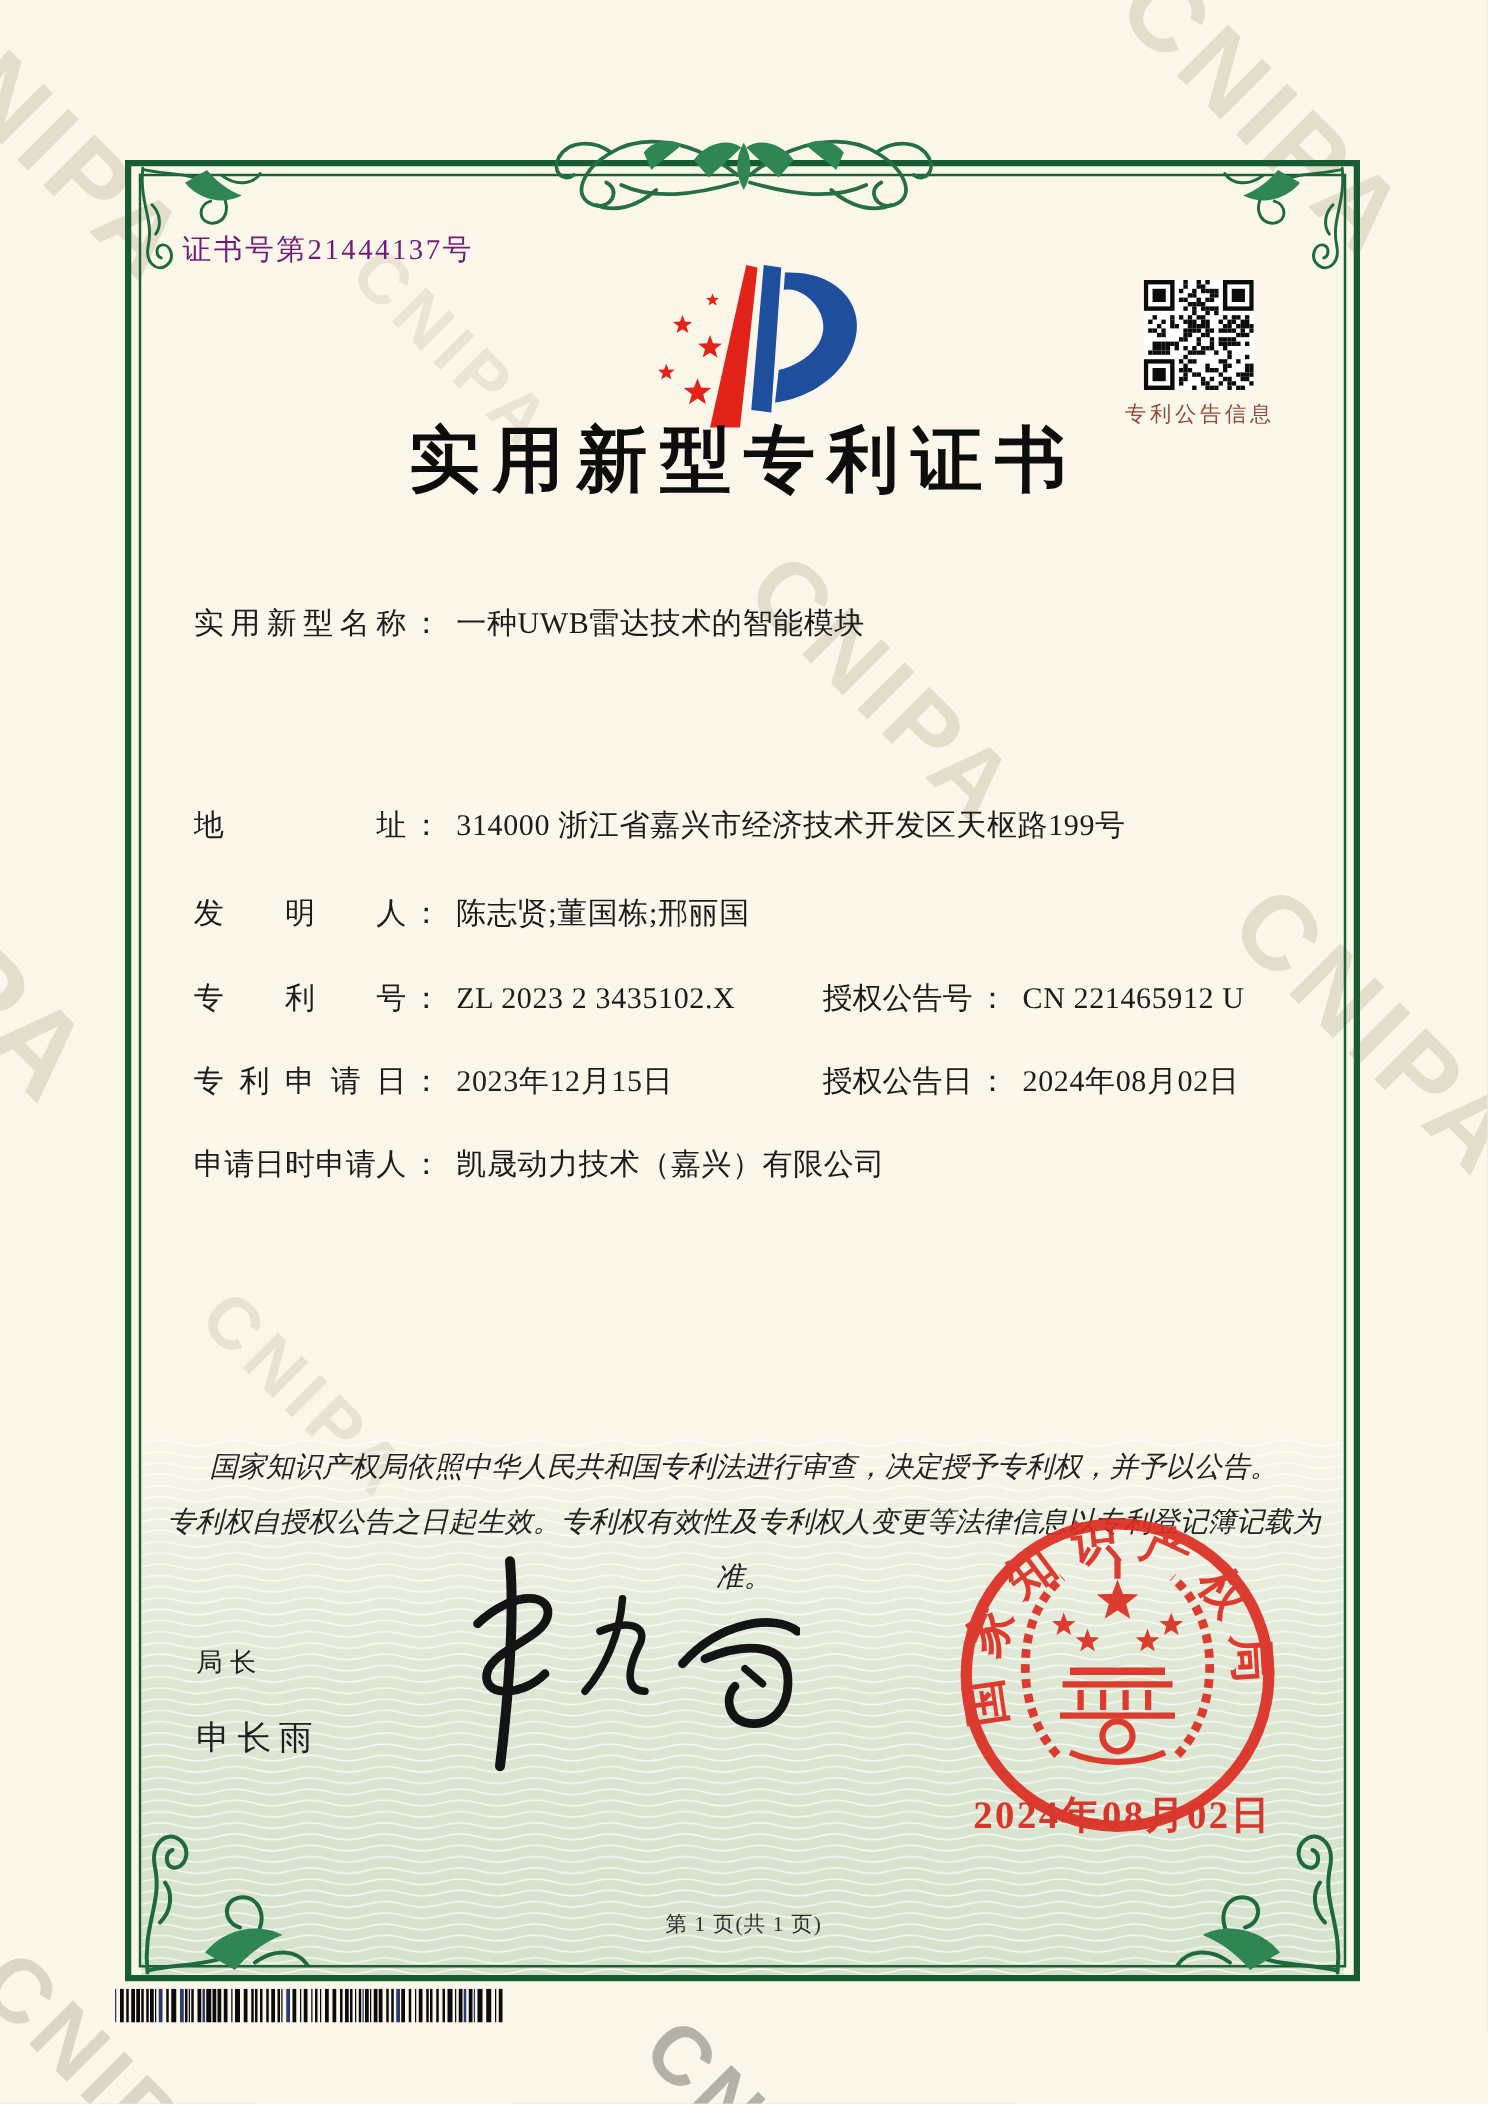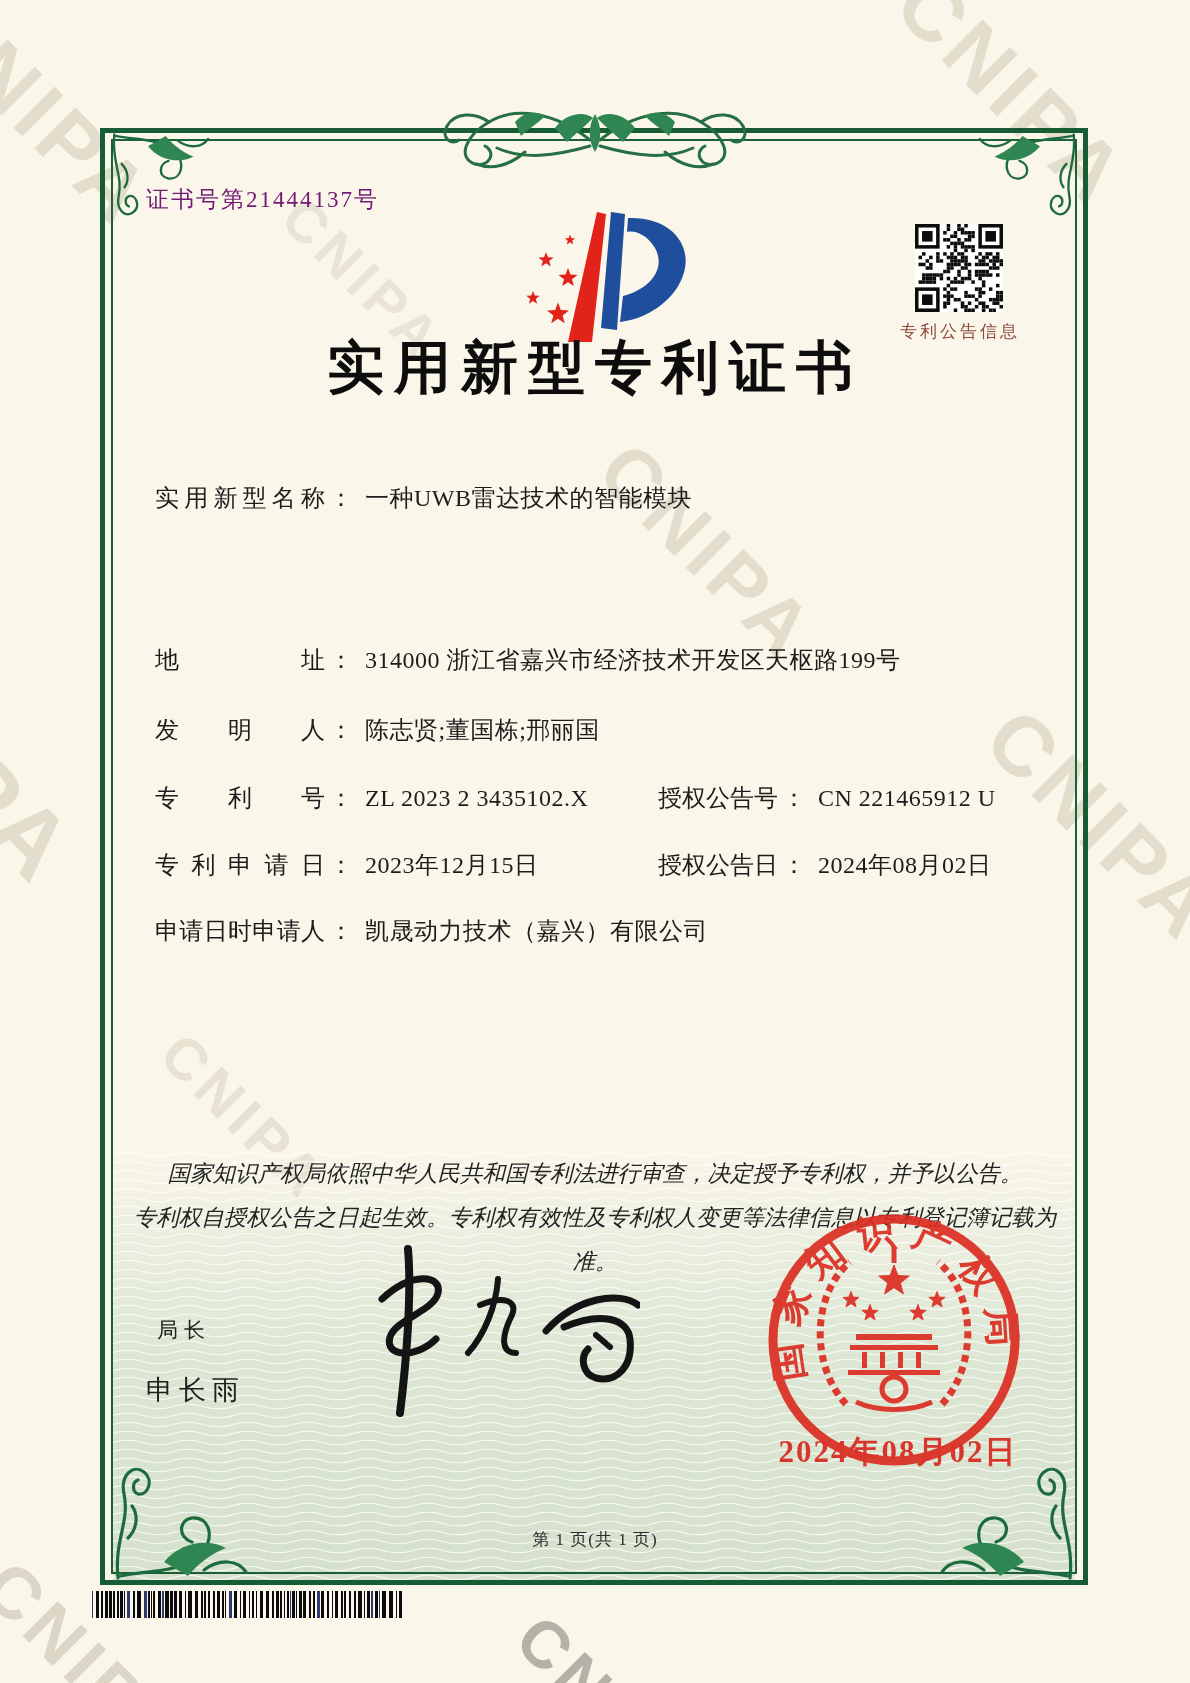--- a/index.html
+++ b/index.html
@@ -54,21 +54,21 @@
   .fright{position:absolute; left:479px; top:0; white-space:nowrap;margin-left:24px;}
   .frlabel{display:inline-block; vertical-align:bottom;}
   
   .legal{
     position:absolute; z-index:5; left:120px; top:1152px; width:950px; text-align:center;
     font-size:22.5px; line-height:44px; font-style:italic; color:#222;
   }
   
   .sig-title{position:absolute; z-index:5; left:157px; top:1316px; font-size:21px; letter-spacing:6px;
     font-family:"Liberation Sans","DejaVu Sans",sans-serif; color:#202020;}
-  .sig-name{position:absolute; z-index:5; left:146px; top:1372px; font-size:27px; letter-spacing:6px;
+  .sig-name{position:absolute; z-index:5; left:157px; top:1372px; font-size:27px; letter-spacing:6px;
     font-family:Liberation Mono, monospace; color:#202020;}
   #signature{position:absolute; z-index:5; left:320px; top:1235px;}
   #seal{position:absolute; z-index:6; left:755px; top:1195px; opacity:.93;}
   
   .page-info{position:absolute; z-index:5; left:0; top:1528px; width:1190px; text-align:center; font-size:17px; letter-spacing:1px; color:#2d2d2d;}
   #barcode{position:absolute; z-index:5; left:92px; top:1591px;}
 </style>
 </head>
 <body>
 

